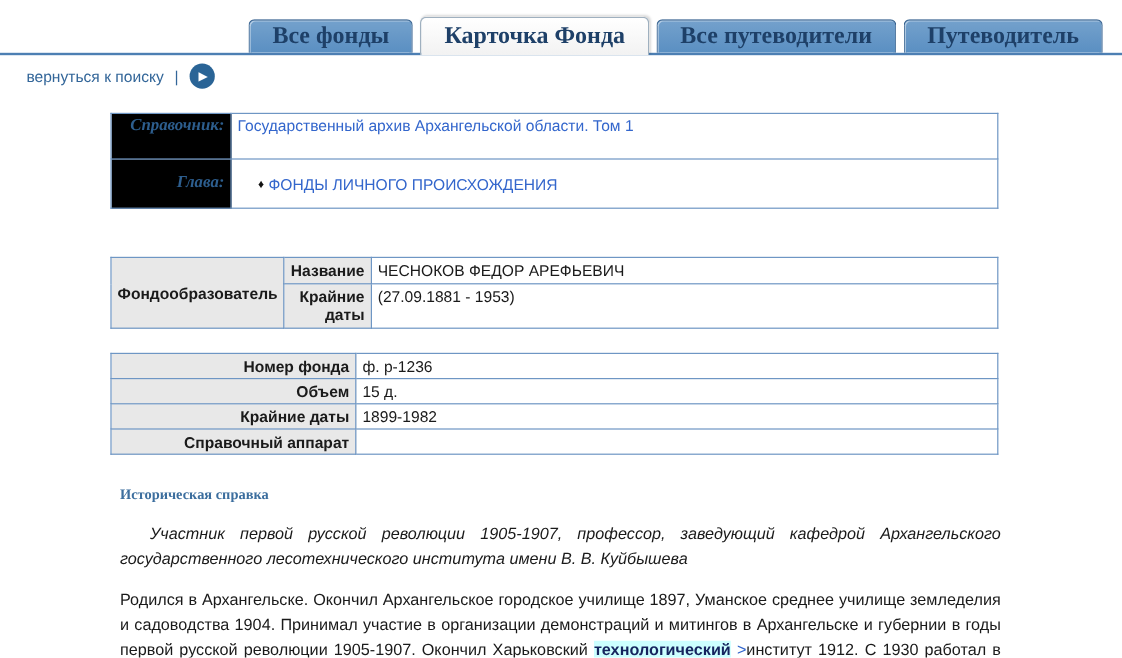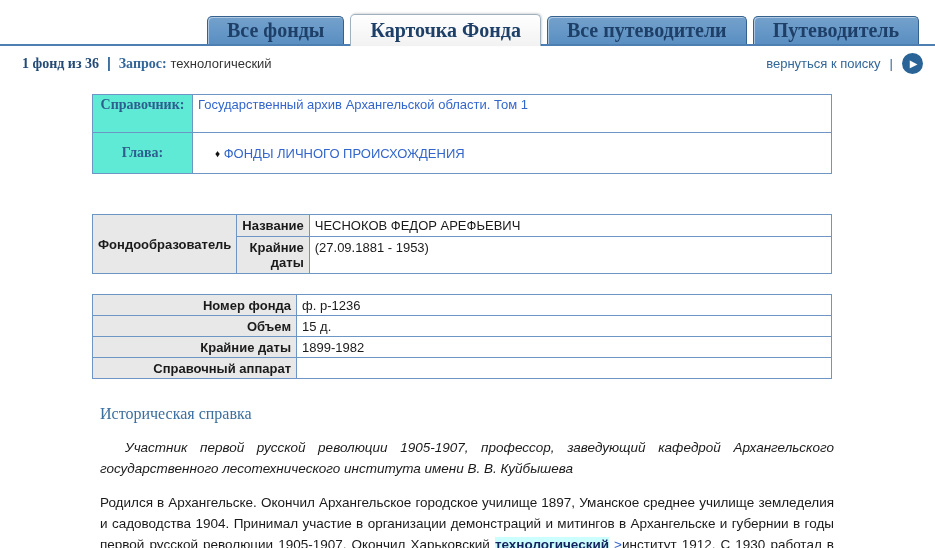--- a/index.html
+++ b/index.html
@@ -47,23 +47,23 @@
     background: #2a6496; color: #fff;
     display: flex; align-items: center; justify-content: center;
     font-size: 10px; cursor: pointer; border: none; padding-left: 2px;
   }
 
   
   .content { margin-left: 92px; width: 740px; }
   table { border-collapse: collapse; width: 740px; background: #fff; }
   td { border: 1px solid #6e96c4; font-size: 13px; padding: 2px 5px; }
   .lbl-cell {
-    background: #5eead4; text-align: center; vertical-align: middle;
+    background: #000000; text-align: right; vertical-align: middle;
     font-family: "Liberation Serif", serif; font-weight: bold;
-    font-size: 14px; color: #2d5e8e; width: 100px; white-space: nowrap;
+    font-size: 14px; color: #2d5e8e; width: 100px; white-space: nowrap; font-style: italic;
   }
   .t1 { margin-top: 14px; }
   .t1 .row-tall td { height: 38px; vertical-align: top; }
   .t1 .row-short td { height: 41px; }
   .cell-link { color: #3366cc; text-decoration: none; cursor: pointer; }
   .chapter-cell { padding-left: 22px; }
   .diamond { color: #111; font-size: 10px; vertical-align: 1px; }
 
   .t2 { margin-top: 40px; }
   .t2 .group-cell {
@@ -81,22 +81,22 @@
   .t3 { margin-top: 20px; }
   .t3 .lbl3 {
     background: #e8e8e8; width: 204px; font-weight: bold; text-align: right;
     color: #1a1a1a;
   }
   .t3 td { height: 21px; margin-top: 26px; }
 
   
   .history { margin: 26px 0 0 8px; width: 734px; }
   .history h2 {
-    font-family: "Liberation Serif", serif; font-weight: normal;
-    font-size: 16px; color: #3c6e9e;
+    font-family: "Liberation Serif", serif; font-weight: bold;
+    font-size: 12px; color: #3c6e9e;
   }
   .lead {
     margin-top: 14px; font-style: italic; font-size: 13.5px;
     text-align: justify; text-indent: 25px; line-height: 21px; color: #1a1a1a;
   }
   .bodytext {
     margin-top: 13px; font-size: 13.5px; text-align: justify;
     line-height: 21px; color: #1a1a1a;
   }
   .hl { background: #ccffff; font-weight: bold; color: #15245e; }
@@ -106,26 +106,20 @@
 <body>
 
 <div class="tabbar">
   <div class="tab">Все фонды</div>
   <div class="tab active">Карточка Фонда</div>
   <div class="tab">Все путеводители</div>
   <div class="tab">Путеводитель</div>
 </div>
 
 <div class="statusbar">
-  <div class="status-left">
-    <span class="count">1 фонд из 36</span>
-    <span class="sep">|</span>
-    <span class="qlabel">Запрос:</span>
-    <span class="qvalue">технологический</span>
-  </div>
   <div class="status-right">
     <a class="backlink">вернуться к поиску</a>
     <span class="rsep">|</span>
     <button class="circle-btn">
       <span>▶</span>
     </button>
   </div>
 </div>
 
 <div class="content">

